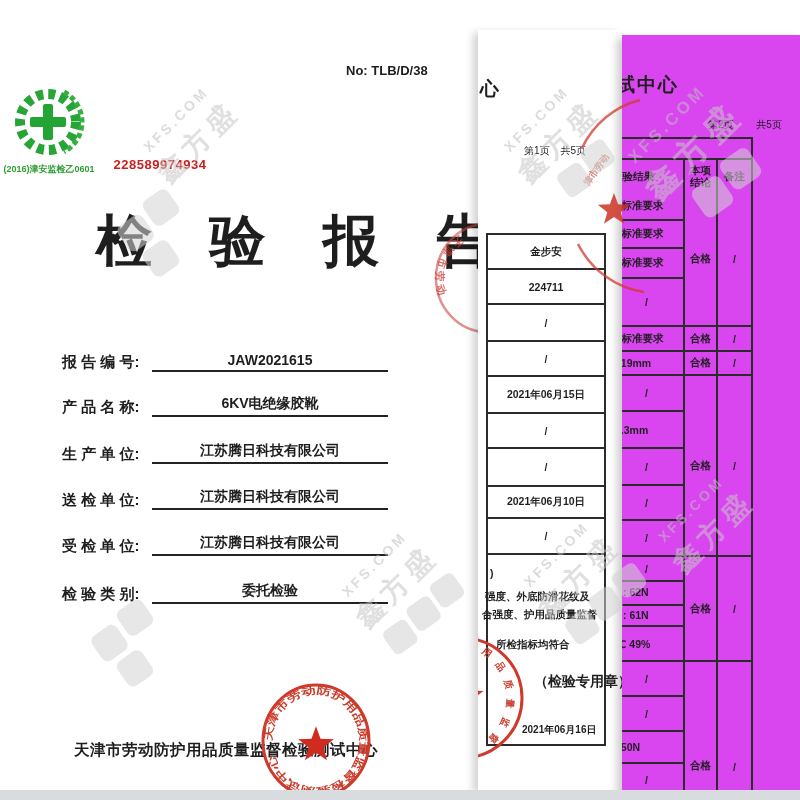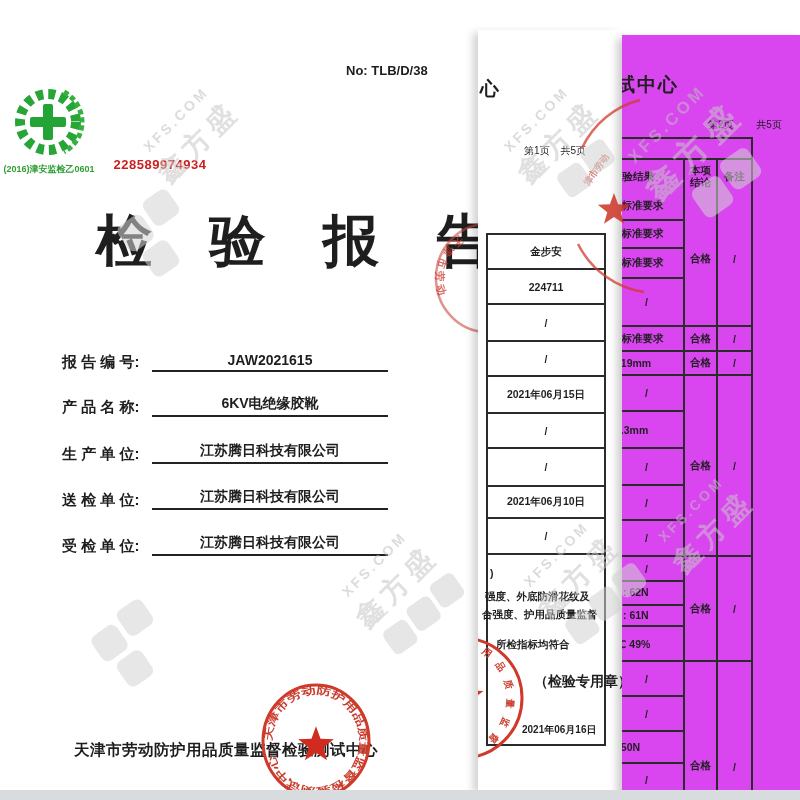--- a/index.html
+++ b/index.html
@@ -114,20 +114,24 @@
     <span class="field-label">生 产 单 位:</span>
     <span class="field-line">江苏腾日科技有限公司</span>
   </div>
   <div class="abs field" style="top:484px">
     <span class="field-label">送 检 单 位:</span>
     <span class="field-line">江苏腾日科技有限公司</span>
   </div>
   <div class="abs field" style="top:530px">
     <span class="field-label">受 检 单 位:</span>
     <span class="field-line">江苏腾日科技有限公司</span>
+  </div>
+  <div class="abs field" style="top:578px">
+    <span class="field-label">检 验 类 别:</span>
+    <span class="field-line">委托检验</span>
   </div>
 
   <div class="abs footer-line">天津市劳动防护用品质量监督检验测试中心</div>
 
   <div class="abs stamp-a">
     <svg width="114" height="116" viewBox="0 0 114 116">
       <ellipse cx="57" cy="58" rx="51" ry="54" fill="none" stroke="rgba(205,75,62,.6)" stroke-width="2.5"></ellipse>
       <defs>
           <path id="arcA" d="M30,16 A46,48 0 0 0 30,100" fill="none"></path>
         </defs>

